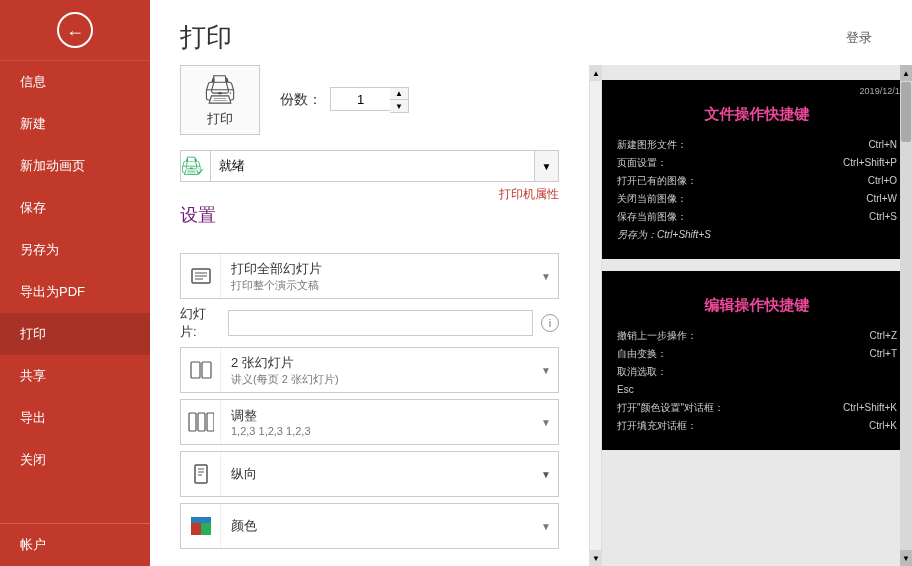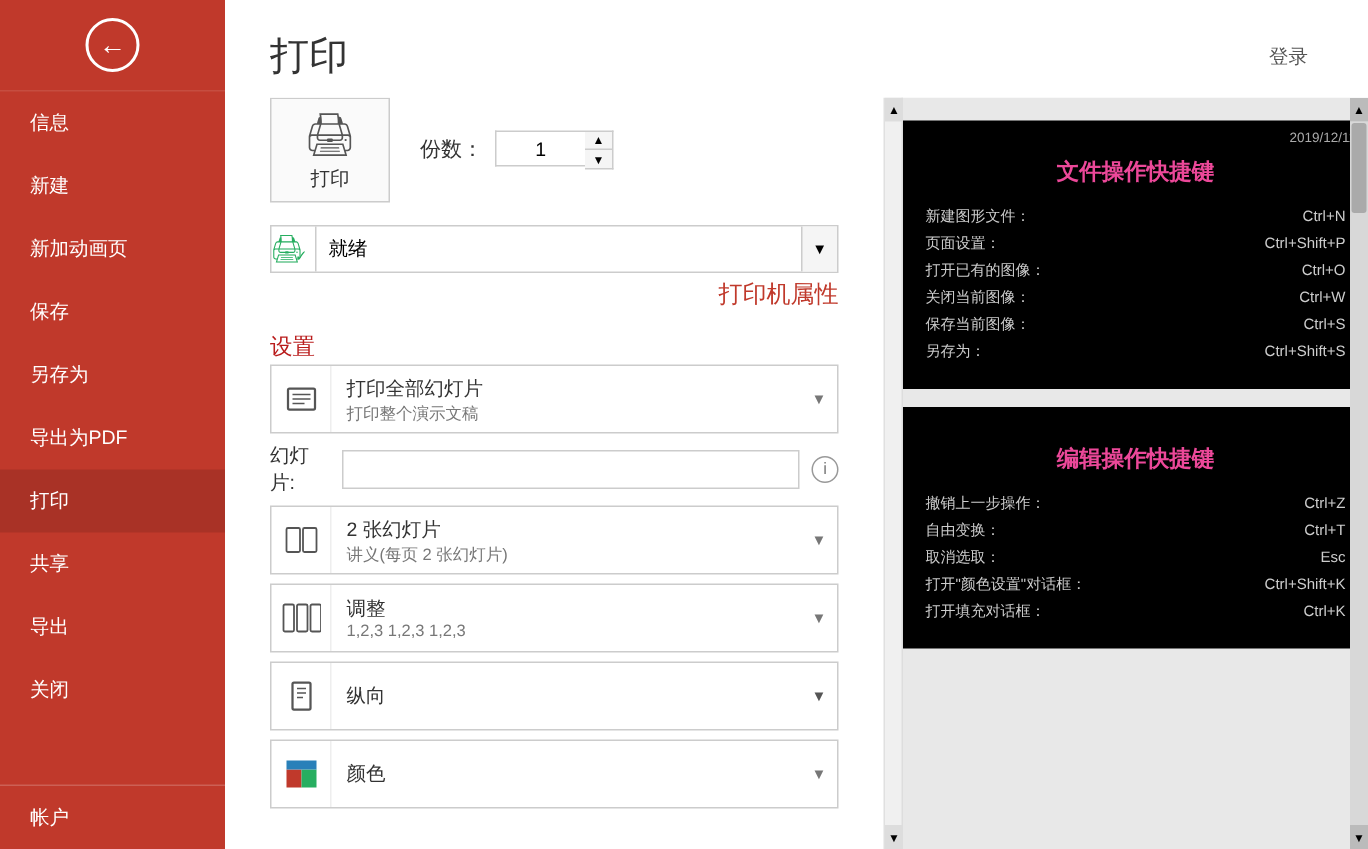--- a/index.html
+++ b/index.html
@@ -181,31 +181,30 @@
       display: flex;
       align-items: center;
       justify-content: center;
       border-left: 1px solid #ccc;
       cursor: pointer;
       background: #f5f5f5;
       font-size: 10px;
     }
     .printer-props {
       color: #c0392b;
-      font-size: 16px;
+      font-size: 12px;
       text-align: right;
       cursor: pointer;
-      margin-bottom: 15px;
     }
 
     
     .settings-title {
-      font-size: 15px;
-      color: #b91c1c;
-      margin-bottom: 2px;
+      font-size: 18px;
+      color: #701a75;
+      margin-bottom: 26px;
       font-weight: normal;
     }
 
     .setting-row {
       display: flex;
       align-items: center;
       border: 1px solid #ccc;
       margin-bottom: 6px;
       height: 46px;
       background: white;
@@ -539,39 +538,39 @@
                 <span>Ctrl+O</span>
               </div>
             <div style="display:flex;justify-content:space-between;">
                 <span>关闭当前图像：</span>
                 <span>Ctrl+W</span>
               </div>
             <div style="display:flex;justify-content:space-between;">
                 <span>保存当前图像：</span>
                 <span>Ctrl+S</span>
               </div>
-            <div style="display:flex;justify-content:space-between;">
+            <div style="display:flex;font-style:italic;">
                 <span>另存为：</span>
                 <span>Ctrl+Shift+S</span>
               </div>
           </div>
         </div>
 
         <div class="slide-preview">
           <div class="slide-title">编辑操作快捷键</div>
           <div class="slide-content">
             <div style="display:flex;justify-content:space-between;">
                 <span>撤销上一步操作：</span>
                 <span>Ctrl+Z</span>
               </div>
             <div style="display:flex;justify-content:space-between;">
                 <span>自由变换：</span>
                 <span>Ctrl+T</span>
               </div>
-            <div style="display:flex;justify-content:space-between;">
+            <div style="display:flex;justify-content:space-between;flex-direction:column;">
                 <span>取消选取：</span>
                 <span>Esc</span>
               </div>
             <div style="display:flex;justify-content:space-between;">
                 <span>打开"颜色设置"对话框：</span>
                 <span>Ctrl+Shift+K</span>
               </div>
             <div style="display:flex;justify-content:space-between;">
                 <span>打开填充对话框：</span>
                 <span>Ctrl+K</span>

